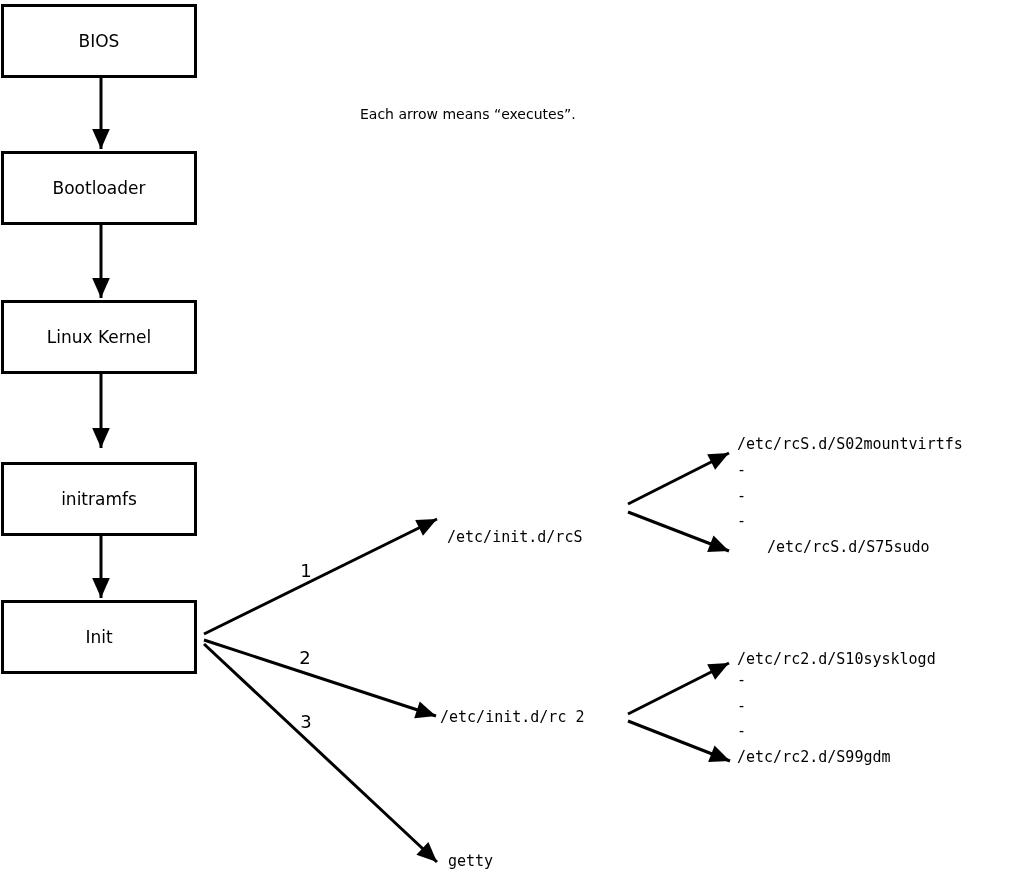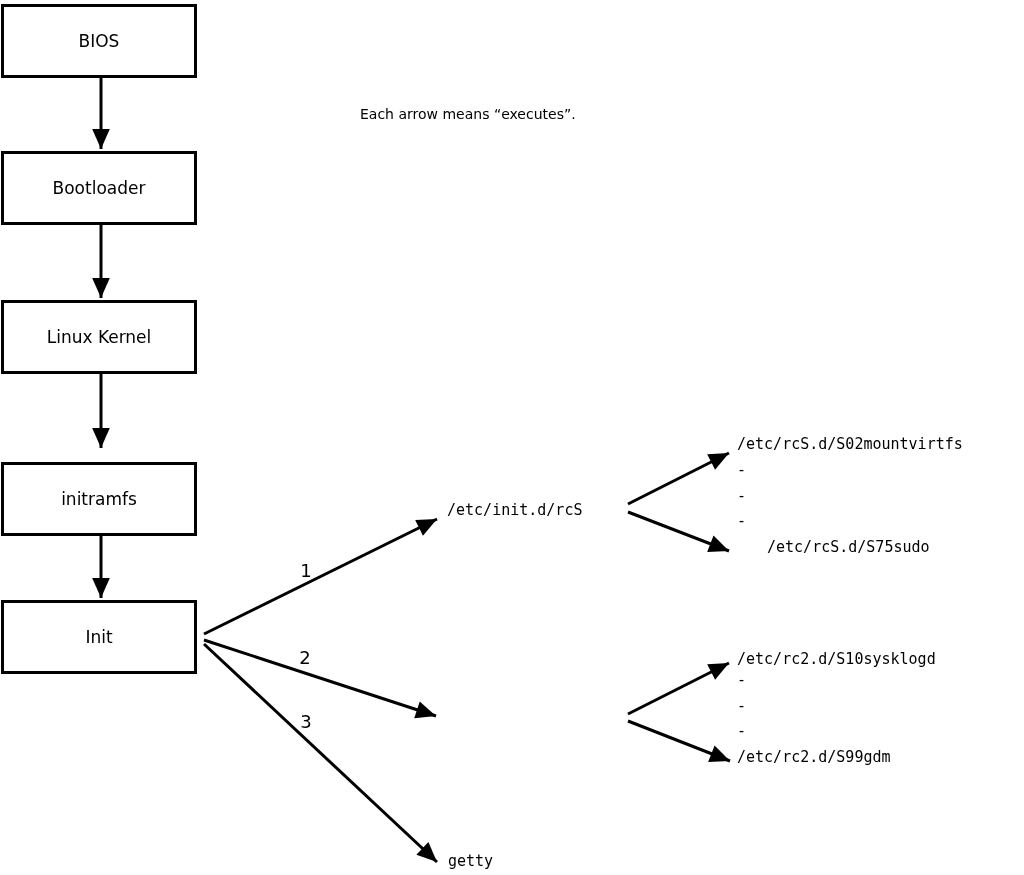--- a/index.html
+++ b/index.html
@@ -83,27 +83,28 @@
       <span>initramfs</span>
     </div>
   <div class="flow-box" style="top:600px">
       <span>Init</span>
     </div>
 
   <div class="arrow-num" style="left:306px;top:571px">1</div>
   <div class="arrow-num" style="left:305px;top:658px">2</div>
   <div class="arrow-num" style="left:306px;top:722px">3</div>
 
-  <div class="mono" style="left:447px;top:499px">/etc/init.d/rcS</div>
+  <div class="mono" style="left:447px;top:526px">/etc/init.d/rcS</div>
   <div class="mono" style="left:737px;top:433px">/etc/rcS.d/S02mountvirtfs</div>
   <div class="mono" style="left:737px;top:459px">-</div>
   <div class="mono" style="left:737px;top:485px">-</div>
   <div class="mono" style="left:737px;top:510px">-</div>
   <div class="mono" style="left:767px;top:536px">/etc/rcS.d/S75sudo</div>
 
+  <div class="mono" style="left:440px;top:706px">/etc/init.d/rc 2</div>
   <div class="mono" style="left:737px;top:648px">/etc/rc2.d/S10sysklogd</div>
   <div class="mono" style="left:737px;top:669px">-</div>
   <div class="mono" style="left:737px;top:695px">-</div>
   <div class="mono" style="left:737px;top:720px">-</div>
   <div class="mono" style="left:737px;top:746px">/etc/rc2.d/S99gdm</div>
 
   <div class="mono" style="left:448px;top:850px">getty</div>
 
 </div>
 

